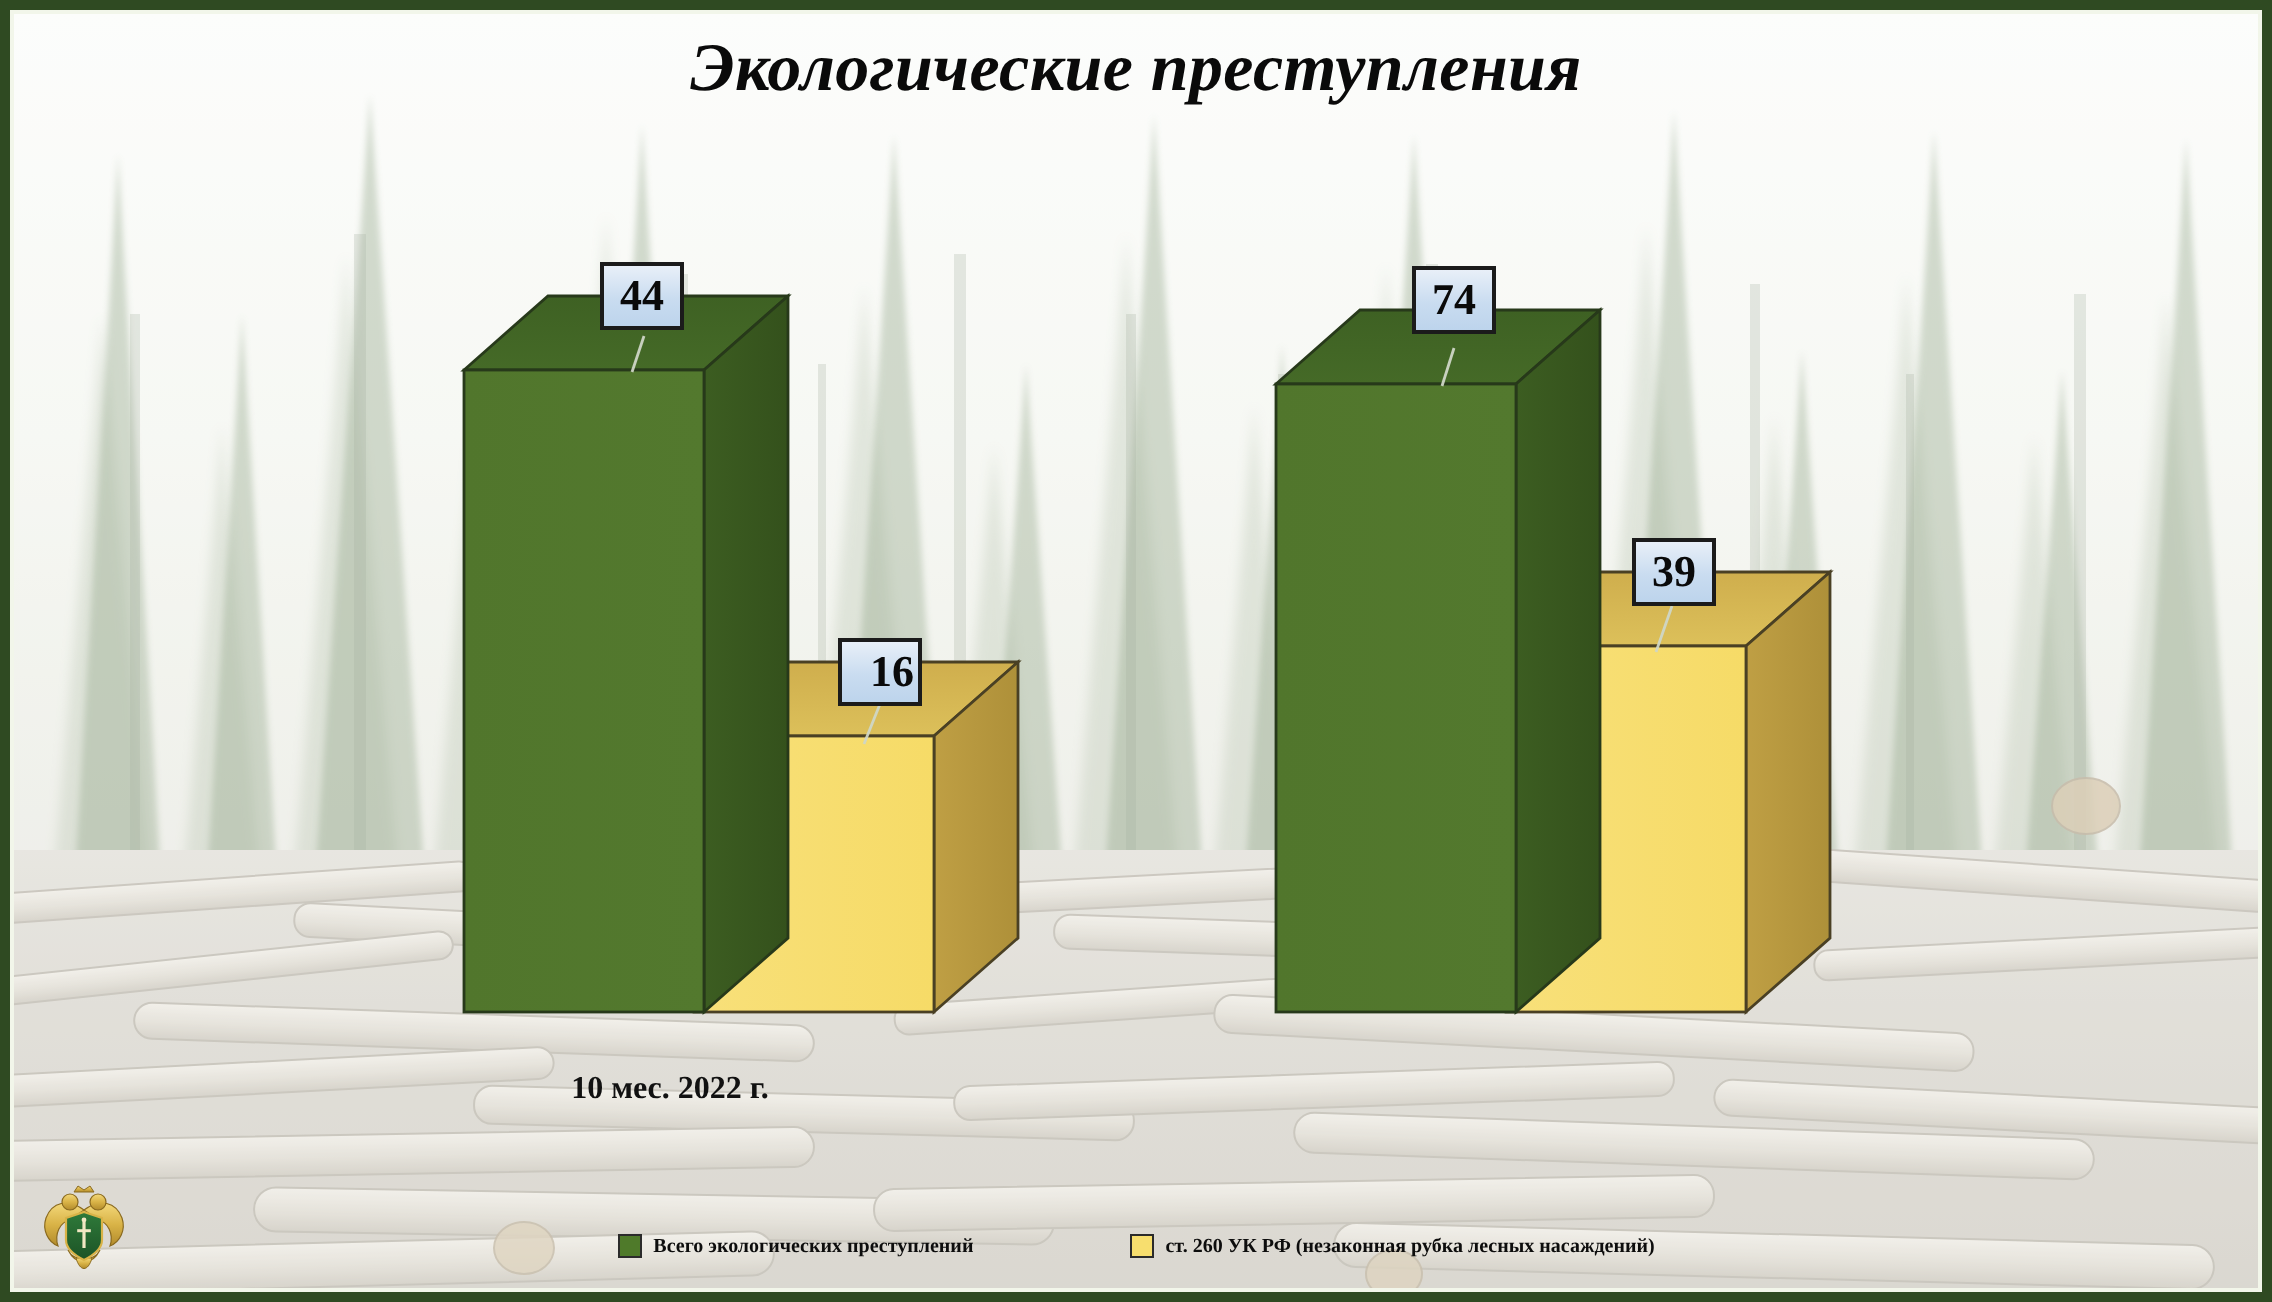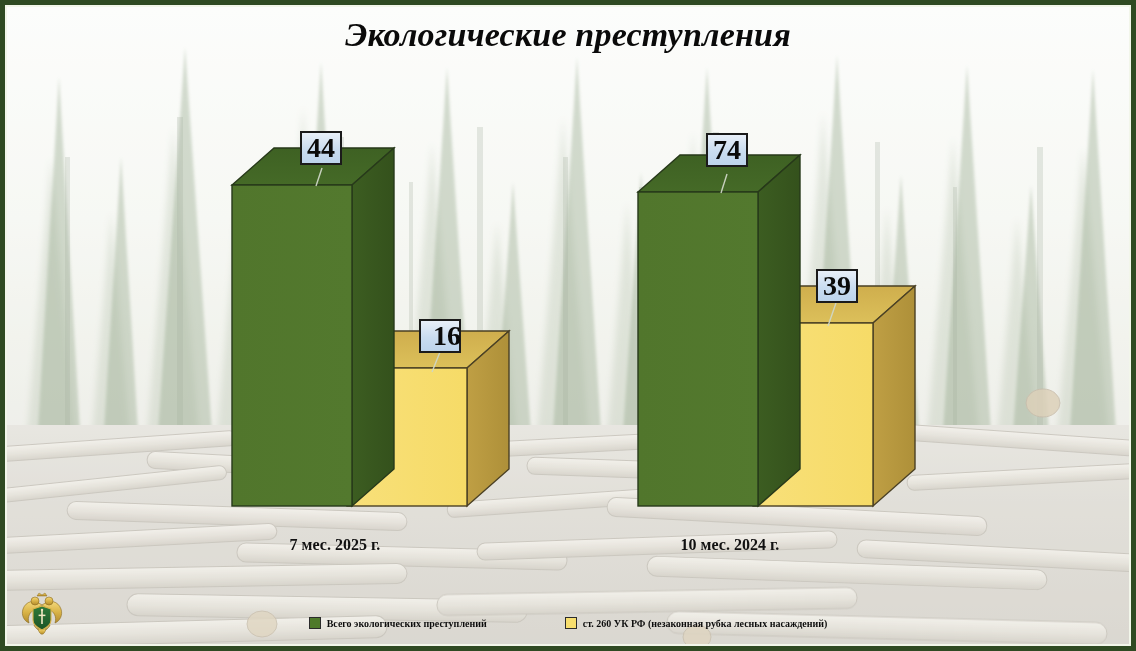--- a/index.html
+++ b/index.html
@@ -72,21 +72,21 @@
   .plot svg { display: block; }
 
   
   .dlabel {
     position: absolute;
     z-index: 35;
     border: 2px solid #1b1b1b;
     background: linear-gradient(to bottom, #e8eff8 0%, #c9dcf0 55%, #bdd4ec 100%);
     font-family: "Liberation Serif", "DejaVu Serif", serif;
     font-weight: bold;
-    font-size: 28px;
+    font-size: 22px;
     color: #0a0a0a;
     text-align: center;
     line-height: 30px;
     width: 42px;
     height: 34px;
     box-shadow: 0 0 0 0 rgba(0,0,0,0);
   }
 
   
   .catlabel {
@@ -341,23 +341,22 @@
   </div>
 
   <div class="dlabel" style="left:300px; top:131px;">44</div>
 
   <div class="dlabel" style="left:419px; top:319px;padding-left:12px;">16</div>
 
   <div class="dlabel" style="left:706px; top:133px;">74</div>
 
   <div class="dlabel" style="left:816px; top:269px;">39</div>
 
-  <div class="catlabel" style="left:190px; top:536px; width:290px;">7 мес. 2025 г.</div>
-
-  <div class="catlabel" style="left:585px; top:536px; width:290px;">10 мес. 2024 г.</div>
+  <div class="catlabel" style="left:190px; top:536px; width:290px;">10 мес. 2022 г.</div>
+
 
   <div class="legend">
     <div class="legend-item">
       <span class="swatch green"></span>
       <span>Всего экологических преступлений</span>
     </div>
     <div class="legend-item">
       <span class="swatch yellow"></span>
       <span>ст. 260 УК РФ (незаконная рубка лесных насаждений)</span>
     </div>

